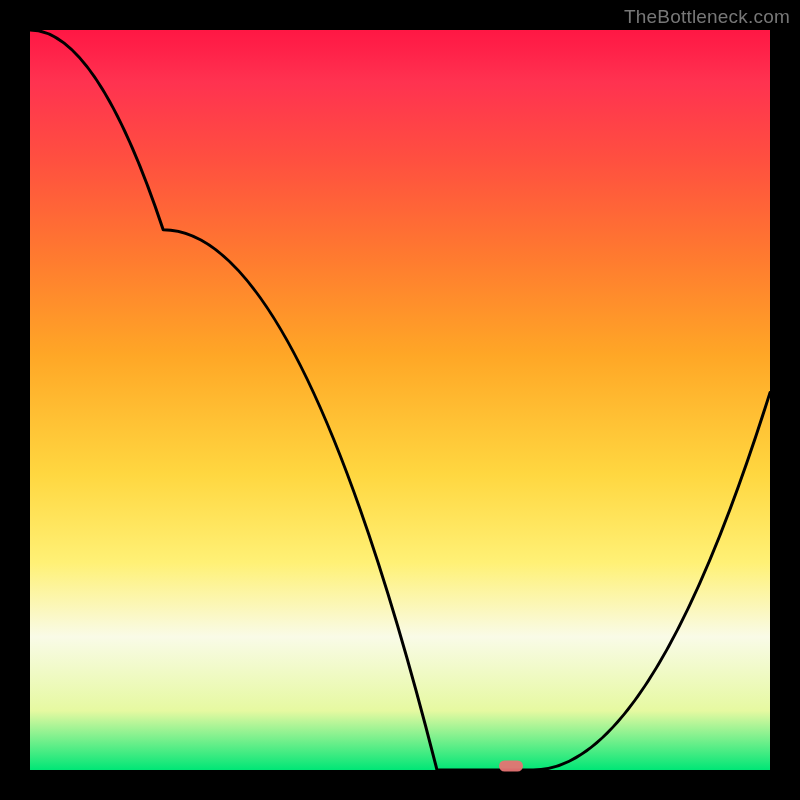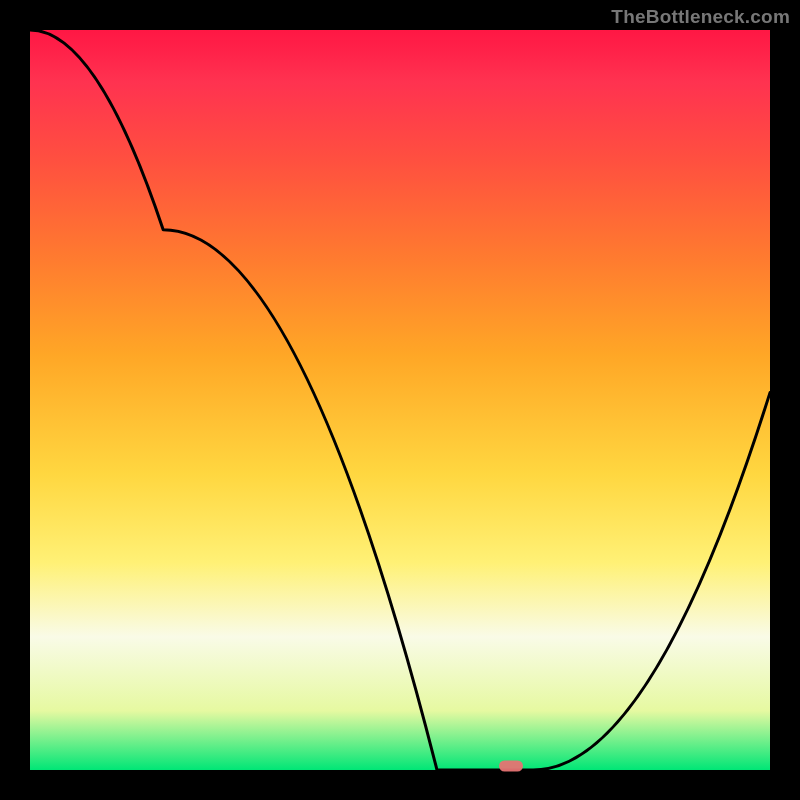--- a/index.html
+++ b/index.html
@@ -45,21 +45,21 @@
     transform: translate(-50%, -50%);
     z-index: 4;
     width: 24px;
   }
   #attribution {
     position: absolute;
     right: 10px;
     top: 6px;
     font-size: 19px;
     color: #777;
-    font-weight: 700;
+    font-weight: 400;
     letter-spacing: 0.2px;
   }
   svg.curve {
     position: absolute;
     left: 0;
     top: 0;
     width: 100%;
     height: 100%;
     z-index: 3;
   }

